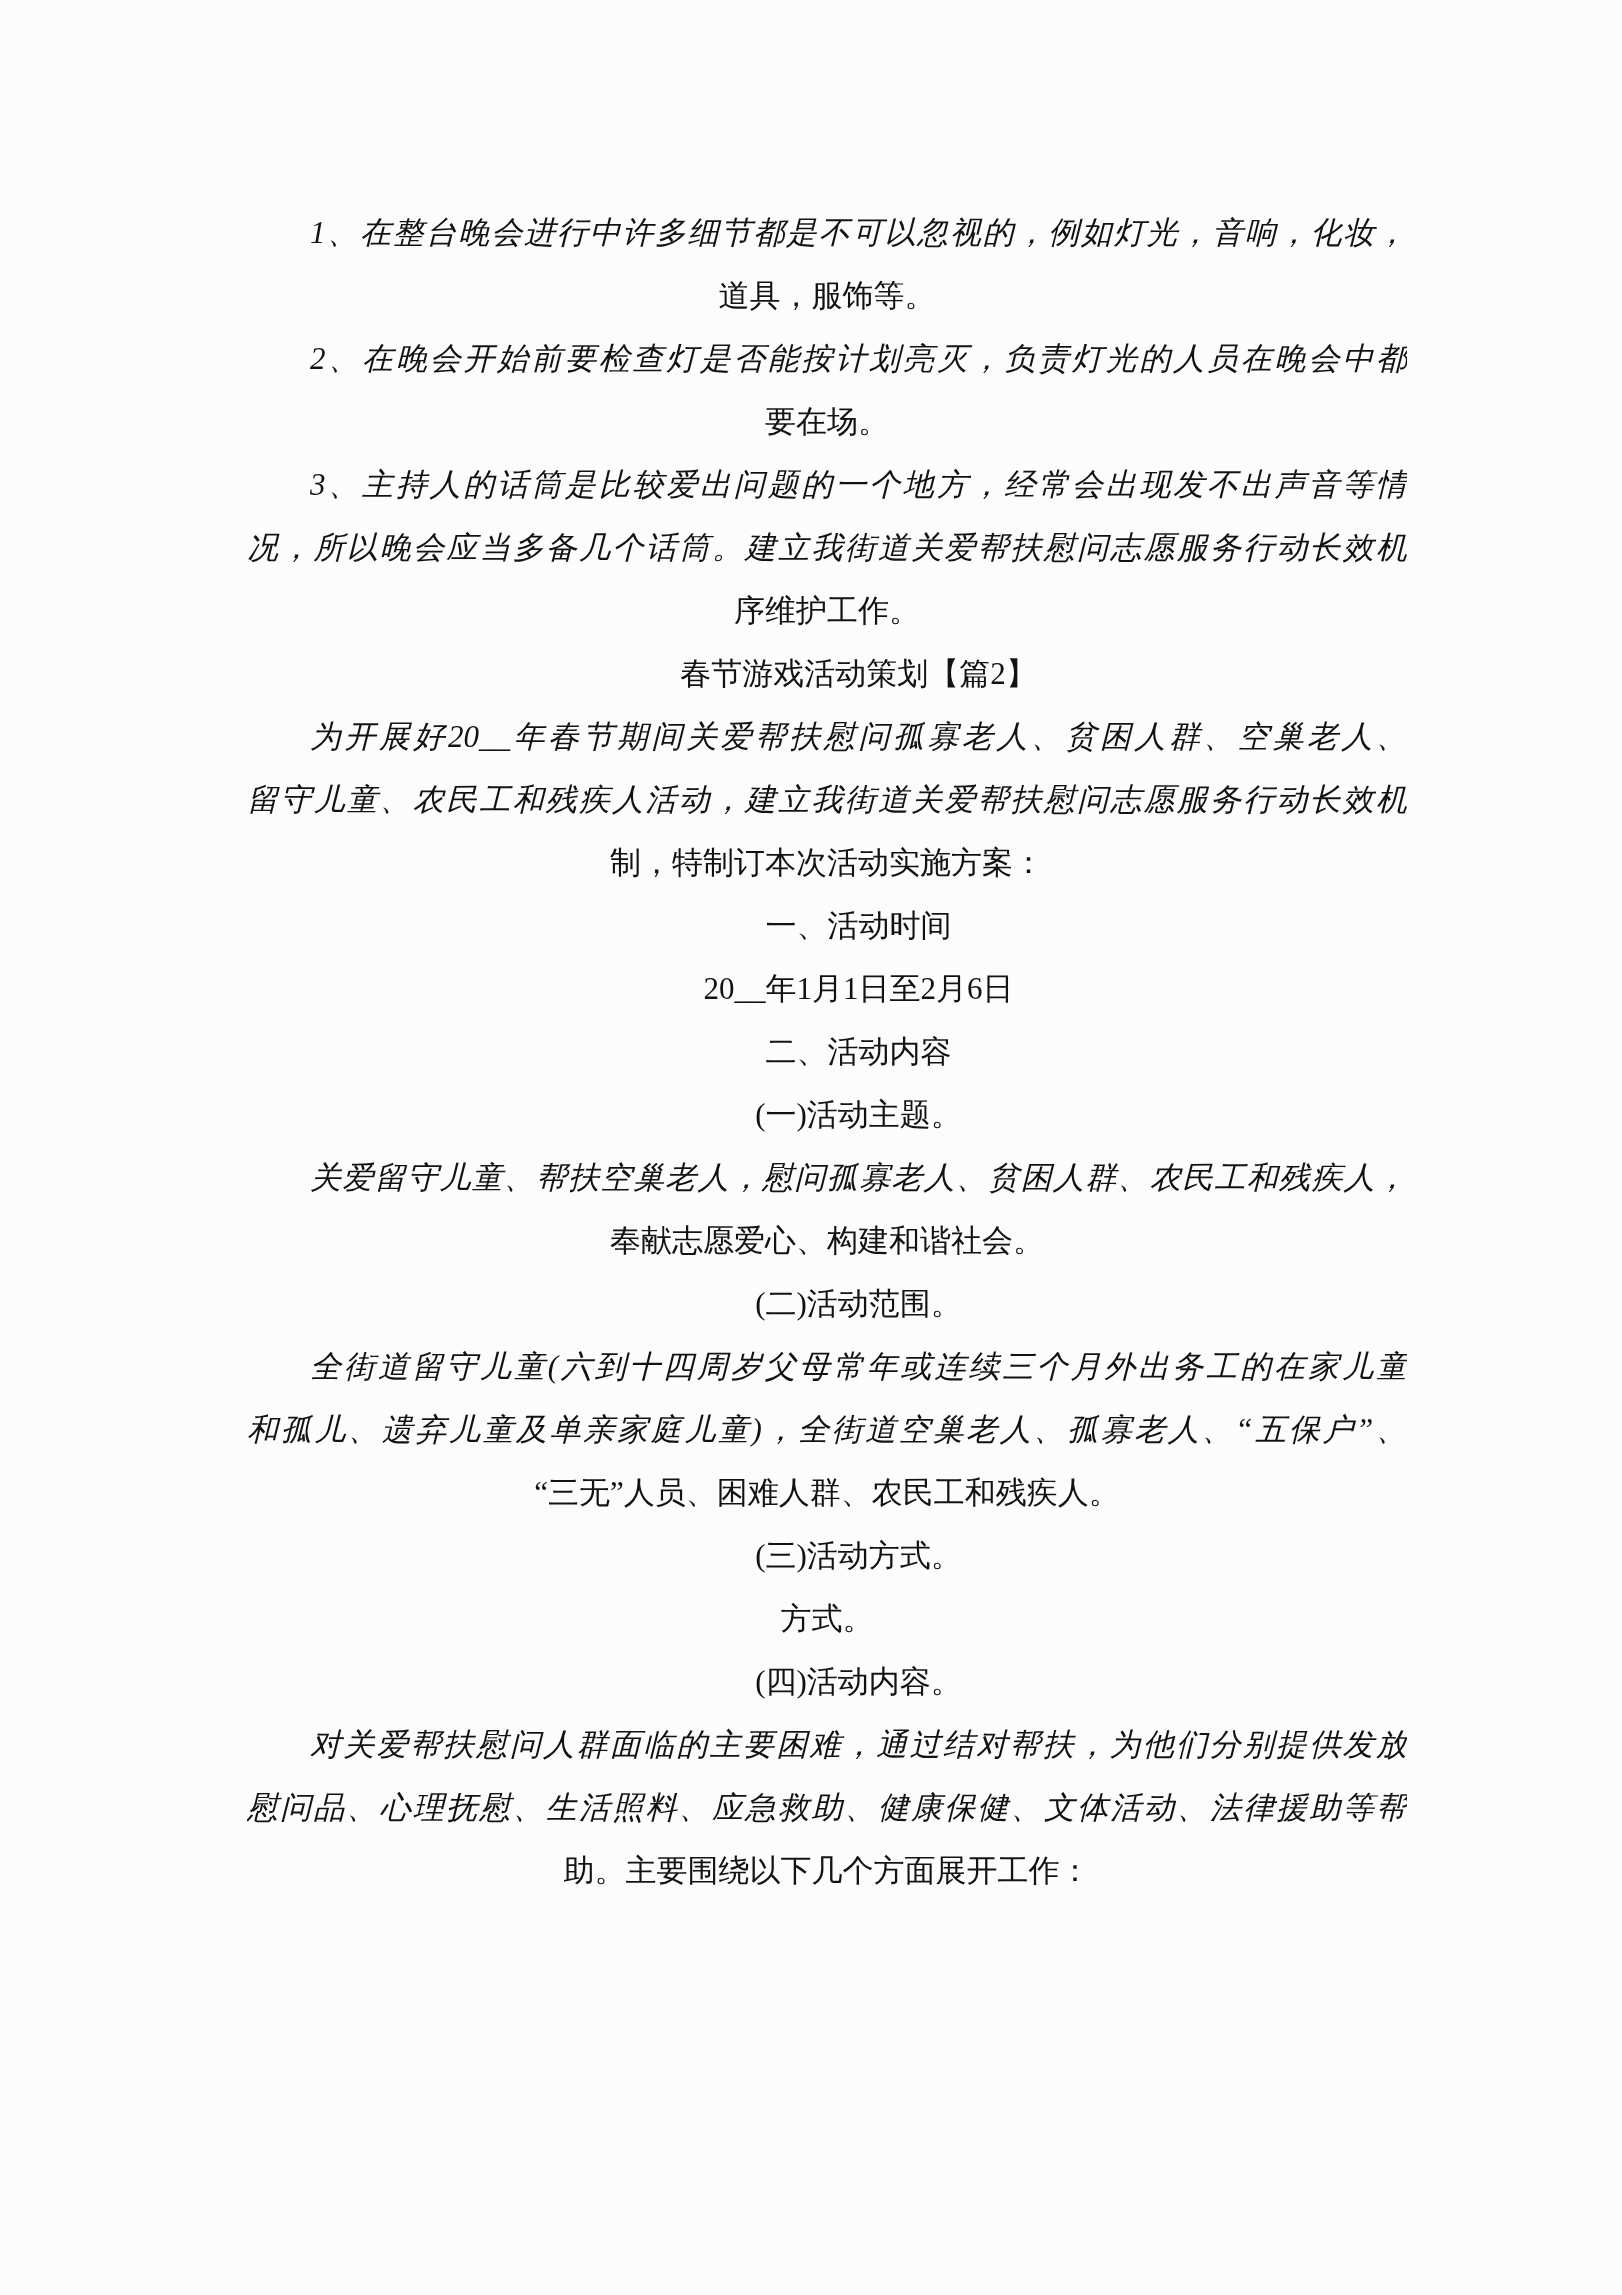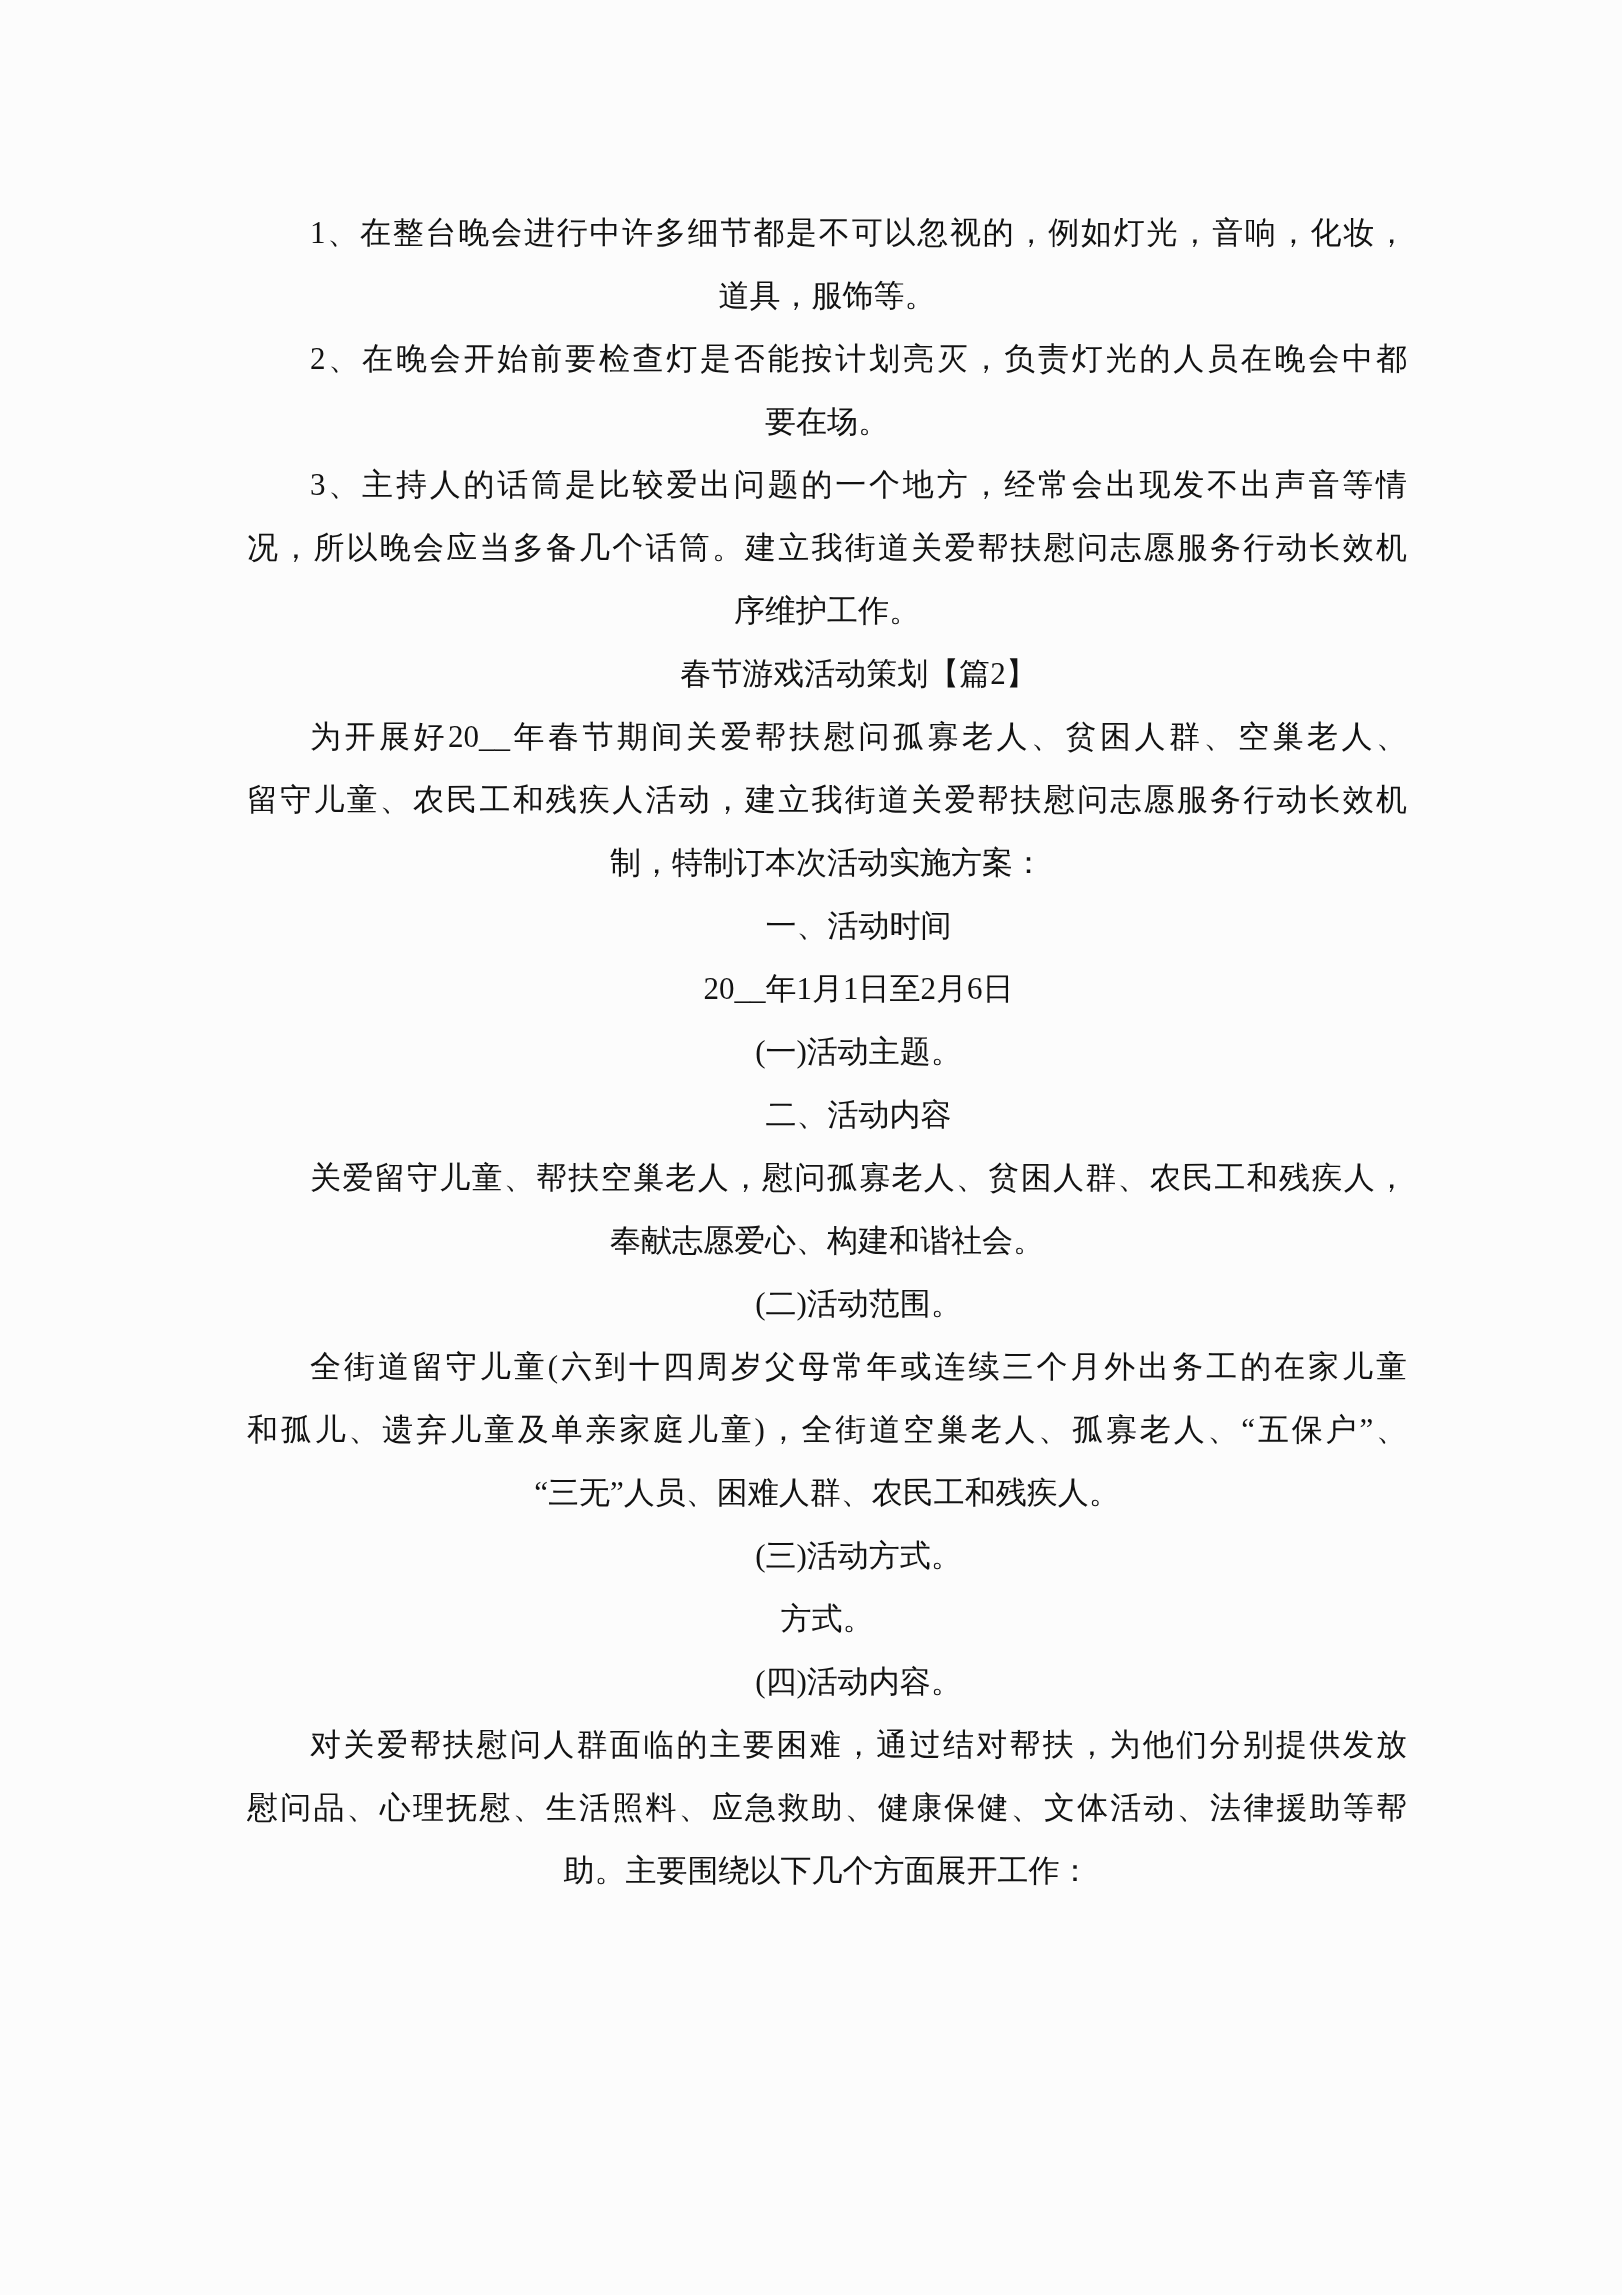--- a/index.html
+++ b/index.html
@@ -35,42 +35,43 @@
     text-align: center;
     overflow: hidden;
     letter-spacing: 0px;
   }
   .indent {
     text-indent: 63px;
   }
   .fill {
     text-align: justify;
     text-align-last: justify;
+    font-style: italic;
   }
 </style>
 </head>
 <body>
 
 <div class="page">
   <div class="doc">
     <div class="line indent fill">1、在整台晚会进行中许多细节都是不可以忽视的，例如灯光，音响，化妆，</div>
     <div class="line">道具，服饰等。</div>
     <div class="line indent fill">2、在晚会开始前要检查灯是否能按计划亮灭，负责灯光的人员在晚会中都</div>
     <div class="line">要在场。</div>
     <div class="line indent fill">3、主持人的话筒是比较爱出问题的一个地方，经常会出现发不出声音等情</div>
     <div class="line fill">况，所以晚会应当多备几个话筒。建立我街道关爱帮扶慰问志愿服务行动长效机</div>
     <div class="line">序维护工作。</div>
     <div class="line indent">春节游戏活动策划【篇2】</div>
     <div class="line indent fill">为开展好20__年春节期间关爱帮扶慰问孤寡老人、贫困人群、空巢老人、</div>
     <div class="line fill">留守儿童、农民工和残疾人活动，建立我街道关爱帮扶慰问志愿服务行动长效机</div>
     <div class="line">制，特制订本次活动实施方案：</div>
     <div class="line indent">一、活动时间</div>
     <div class="line indent">20__年1月1日至2月6日</div>
+    <div class="line indent">二、活动内容</div>
     <div class="line indent">(一)活动主题。</div>
-    <div class="line indent">二、活动内容</div>
     <div class="line indent fill">关爱留守儿童、帮扶空巢老人，慰问孤寡老人、贫困人群、农民工和残疾人，</div>
     <div class="line">奉献志愿爱心、构建和谐社会。</div>
     <div class="line indent">(二)活动范围。</div>
     <div class="line indent fill">全街道留守儿童(六到十四周岁父母常年或连续三个月外出务工的在家儿童</div>
     <div class="line fill">和孤儿、遗弃儿童及单亲家庭儿童)，全街道空巢老人、孤寡老人、“五保户”、</div>
     <div class="line">“三无”人员、困难人群、农民工和残疾人。</div>
     <div class="line indent">(三)活动方式。</div>
     <div class="line">方式。</div>
     <div class="line indent">(四)活动内容。</div>
     <div class="line indent fill">对关爱帮扶慰问人群面临的主要困难，通过结对帮扶，为他们分别提供发放</div>

